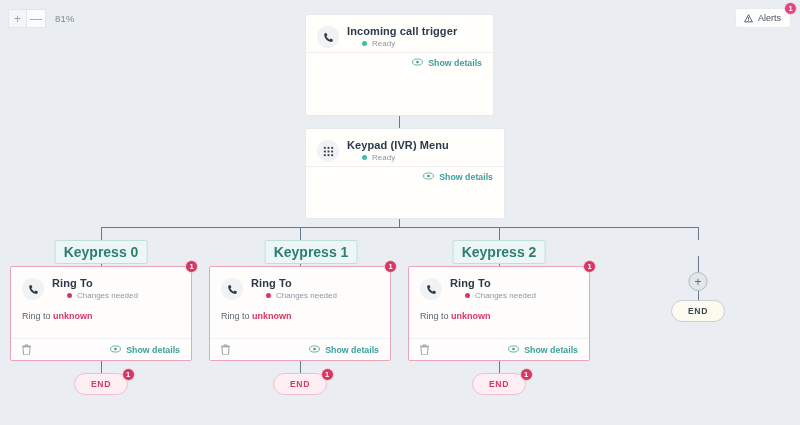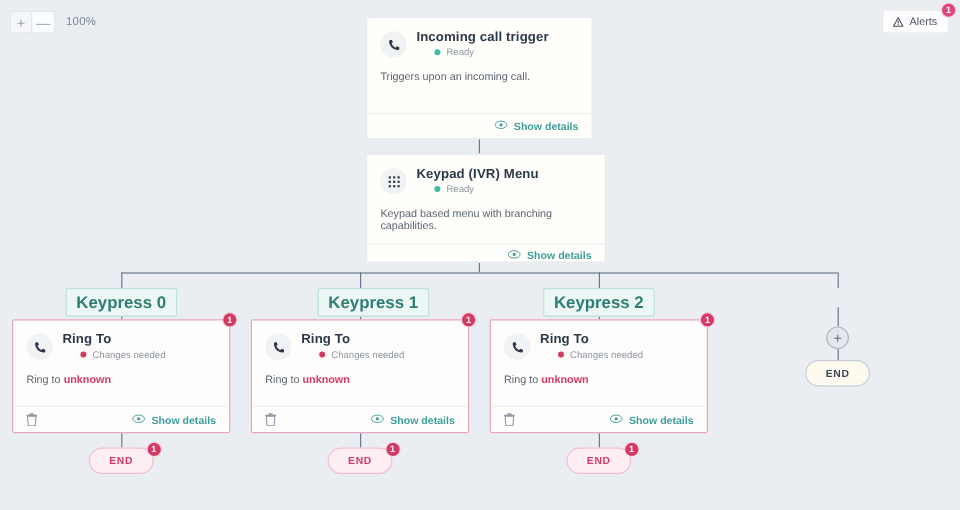--- a/index.html
+++ b/index.html
@@ -190,21 +190,21 @@
 
 <div id="canvas">
 
   <div class="zoom-toolbar">
     <div class="zoom-btn plus">
       <span>+</span>
     </div>
     <div class="zoom-btn minus">
       <span>—</span>
     </div>
-    <div class="zoom-level">100%</div>
+    <div class="zoom-level">81%</div>
   </div>
 
   <div class="alerts-wrap">
     <div class="alerts-btn">
       <span>
         <svg width="9" height="9" viewBox="0 0 12 12">
             <path d="M6 1 L11.2 10.5 L0.8 10.5 Z" fill="none" stroke="#46525f" stroke-width="1.2" stroke-linejoin="round"></path>
             <rect x="5.4" y="4.4" width="1.2" height="3" fill="#46525f"></rect>
             <rect x="5.4" y="8.1" width="1.2" height="1.2" fill="#46525f"></rect>
           </svg>
@@ -242,21 +242,20 @@
           </svg>
       </div>
       <div class="head-texts">
         <div class="card-title">Incoming call trigger</div>
         <div class="card-status">
           <span class="dot ready"></span>
           <span>Ready</span>
         </div>
       </div>
     </div>
-    <div class="card-body">Triggers upon an incoming call.</div>
     <div class="card-foot right-only">
       <div class="show-details">
         <span>
           <svg width="11" height="8" viewBox="0 0 14 9">
               <ellipse cx="7" cy="4.5" rx="6.3" ry="3.9" fill="none" stroke="#3c9f9c" stroke-width="1"></ellipse>
               <circle cx="7" cy="4.5" r="1.7" fill="#3c9f9c"></circle>
             </svg>
         </span>
         <span>Show details</span>
       </div>
@@ -281,21 +280,20 @@
         </svg>
       </div>
       <div class="head-texts">
         <div class="card-title">Keypad (IVR) Menu</div>
         <div class="card-status">
           <span class="dot ready"></span>
           <span>Ready</span>
         </div>
       </div>
     </div>
-    <div class="card-body">Keypad based menu with branching capabilities.</div>
     <div class="card-foot right-only">
       <div class="show-details">
         <span>
           <svg width="11" height="8" viewBox="0 0 14 9">
               <ellipse cx="7" cy="4.5" rx="6.3" ry="3.9" fill="none" stroke="#3c9f9c" stroke-width="1"></ellipse>
               <circle cx="7" cy="4.5" r="1.7" fill="#3c9f9c"></circle>
             </svg>
         </span>
         <span>Show details</span>
       </div>

